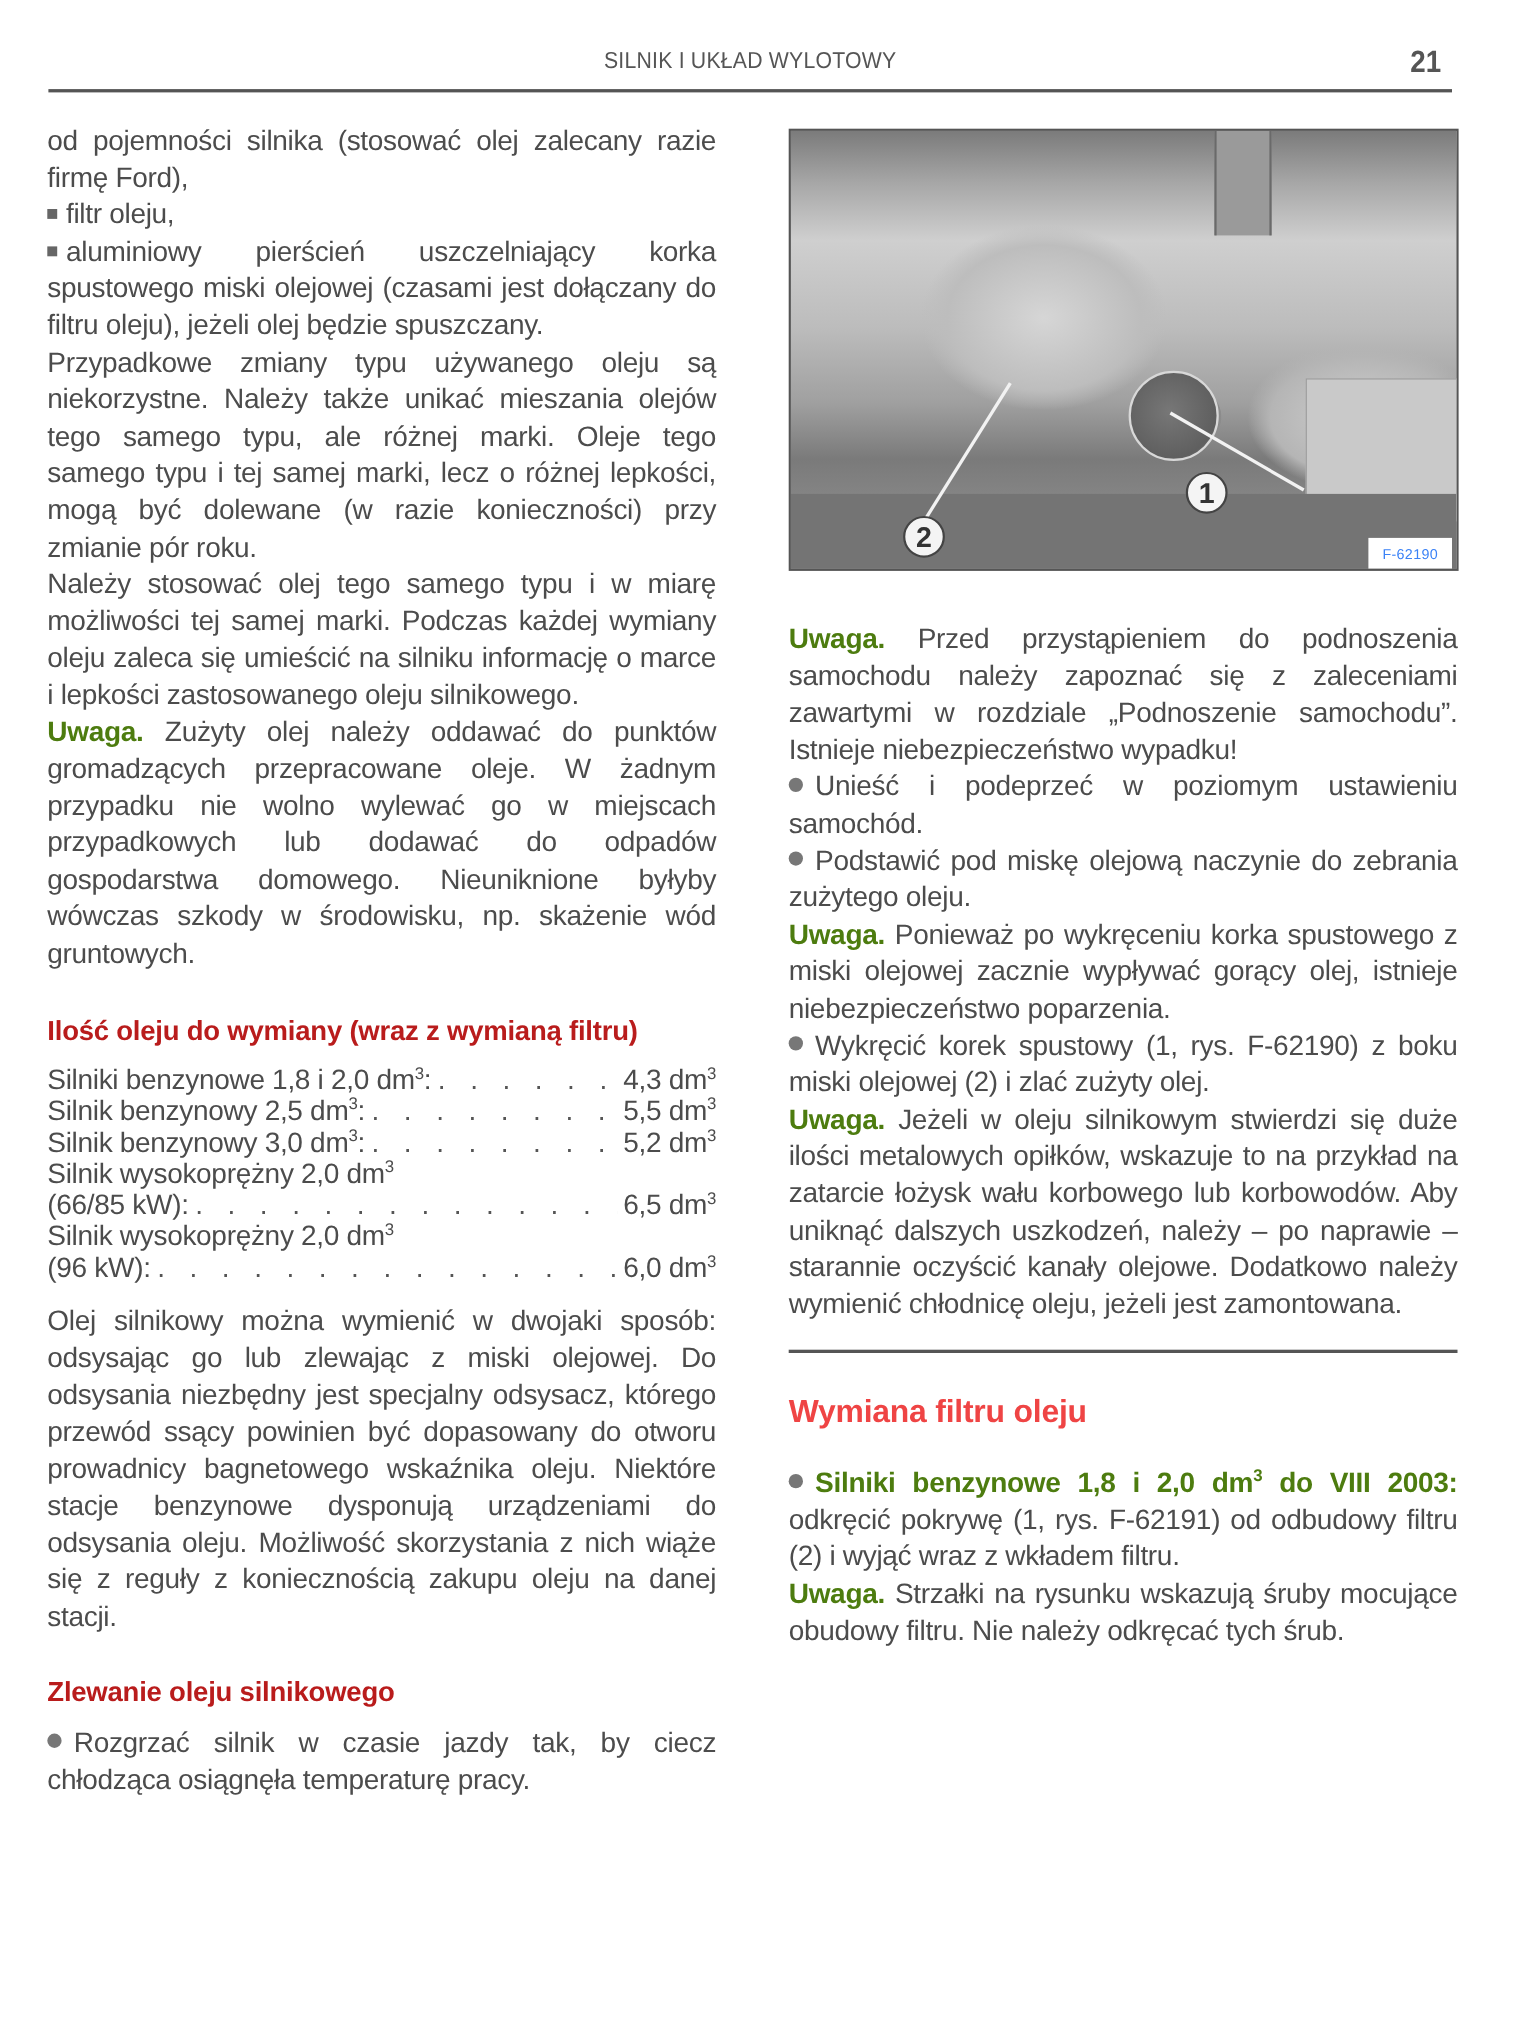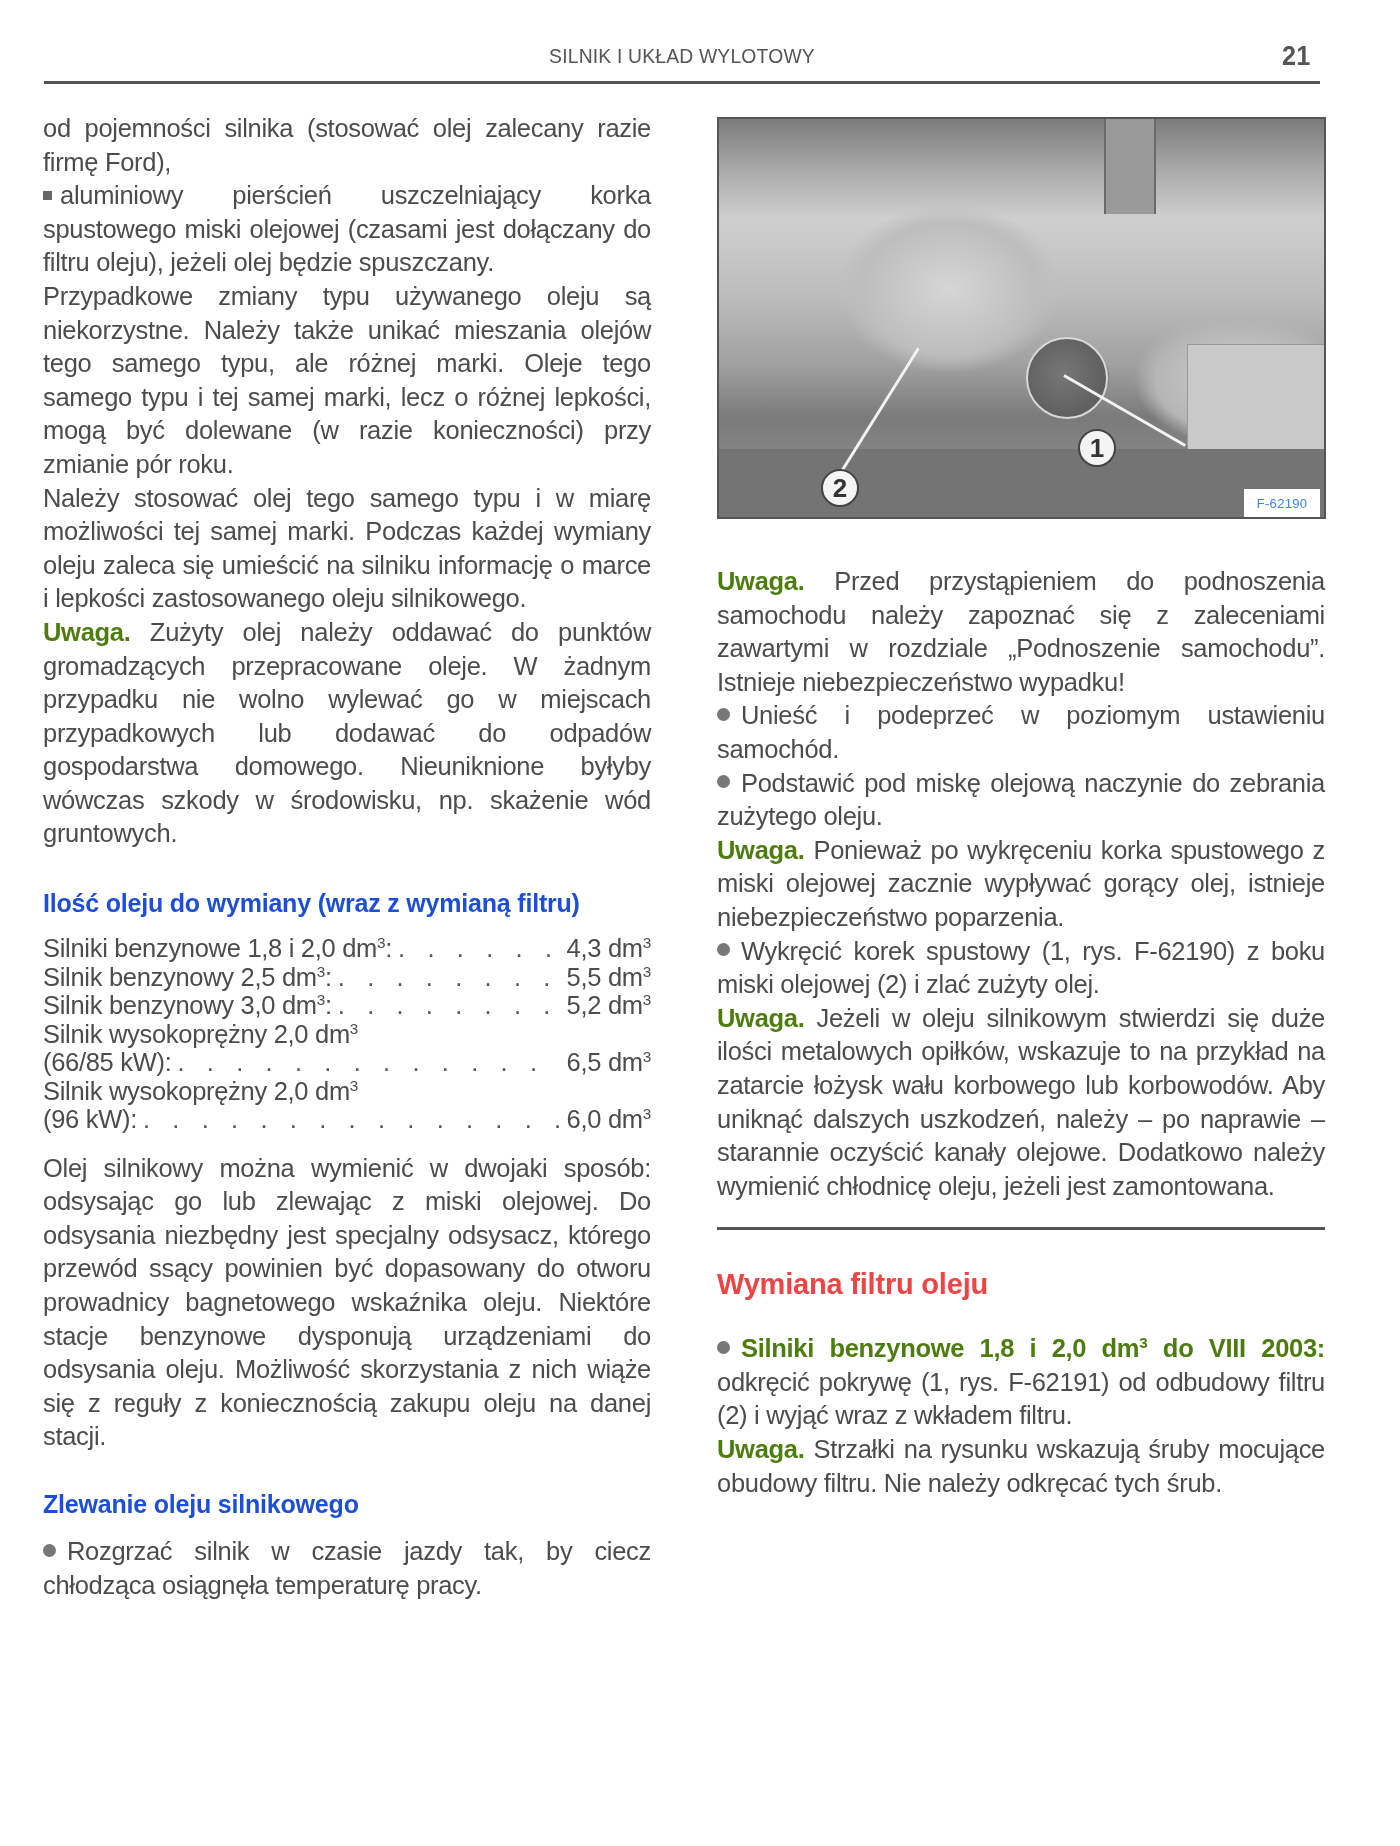--- a/index.html
+++ b/index.html
@@ -40,21 +40,21 @@
   .p .b { font-weight: bold; color: #4d7c0f; }
   .sq-bullet {
     display: inline-block; width: 9px; height: 9px; background: #666; margin-right: 8px;
     vertical-align: middle; position: relative; top: -2px;
   }
   .dot-bullet {
     display: inline-block; width: 13px; height: 13px; border-radius: 50%; background: #777;
     margin-right: 11px; vertical-align: middle; position: relative; top: -3px;
   }
   .h3 {
-    font-size: 25px; line-height: 33px; font-weight: bold; color: #1d4ed8; letter-spacing: -0.2px;
+    font-size: 25px; line-height: 33px; font-weight: bold; color: #b91c1c; letter-spacing: -0.2px;
   }
   .h2 {
     font-size: 29px; line-height: 36px; font-weight: bold; color: #ef4444; letter-spacing: -0.2px;
   }
   sup { font-size: 60%; vertical-align: super; line-height: 0; }
 
   
   .oil-table { width: 608px; }
   .oil-row { display: flex; align-items: baseline; font-size: 25.5px; line-height: 28.5px; color: #4c4c4c; letter-spacing: -0.3px; }
   .oil-row .lbl { white-space: nowrap; }
@@ -112,20 +112,21 @@
 <div class="page">
 
   <div class="run-head">
     <div class="run-title">SILNIK I UKŁAD WYLOTOWY</div>
     <div class="page-num">21</div>
   </div>
   <div class="head-rule"></div>
 
   <div class="col col-left">
     <p class="p">od pojemności silnika (stosować olej zalecany razie firmę Ford),</p>
+    <p class="p"><span class="sq-bullet"></span><span>filtr oleju,</span></p>
     <p class="p"><span class="sq-bullet"></span><span>aluminiowy pierścień uszczelniający korka spustowego miski olejowej (czasami jest dołączany do filtru oleju), jeżeli olej będzie spuszczany.</span></p>
     <p class="p">Przypadkowe zmiany typu używanego oleju są niekorzystne. Należy także unikać mieszania olejów tego samego typu, ale różnej marki. Oleje tego samego typu i tej samej marki, lecz o różnej lepkości, mogą być dolewane (w razie konieczności) przy zmianie pór roku.</p>
     <p class="p">Należy stosować olej tego samego typu i w miarę możliwości tej samej marki. Podczas każdej wymiany oleju zaleca się umieścić na silniku informację o marce i lepkości zastosowanego oleju silnikowego.</p>
     <p class="p"><span class="b">Uwaga.</span><span> Zużyty olej należy oddawać do punktów gromadzących przepracowane oleje. W żadnym przypadku nie wolno wylewać go w miejscach przypadkowych lub dodawać do odpadów gospodarstwa domowego. Nieuniknione byłyby wówczas szkody w środowisku, np. skażenie wód gruntowych.</span></p>
 
     <div style="height:36px"></div>
     <h3 class="h3">Ilość oleju do wymiany (wraz z wymianą filtru)</h3>
     <div style="height:14px"></div>
 
     <div class="oil-table">

